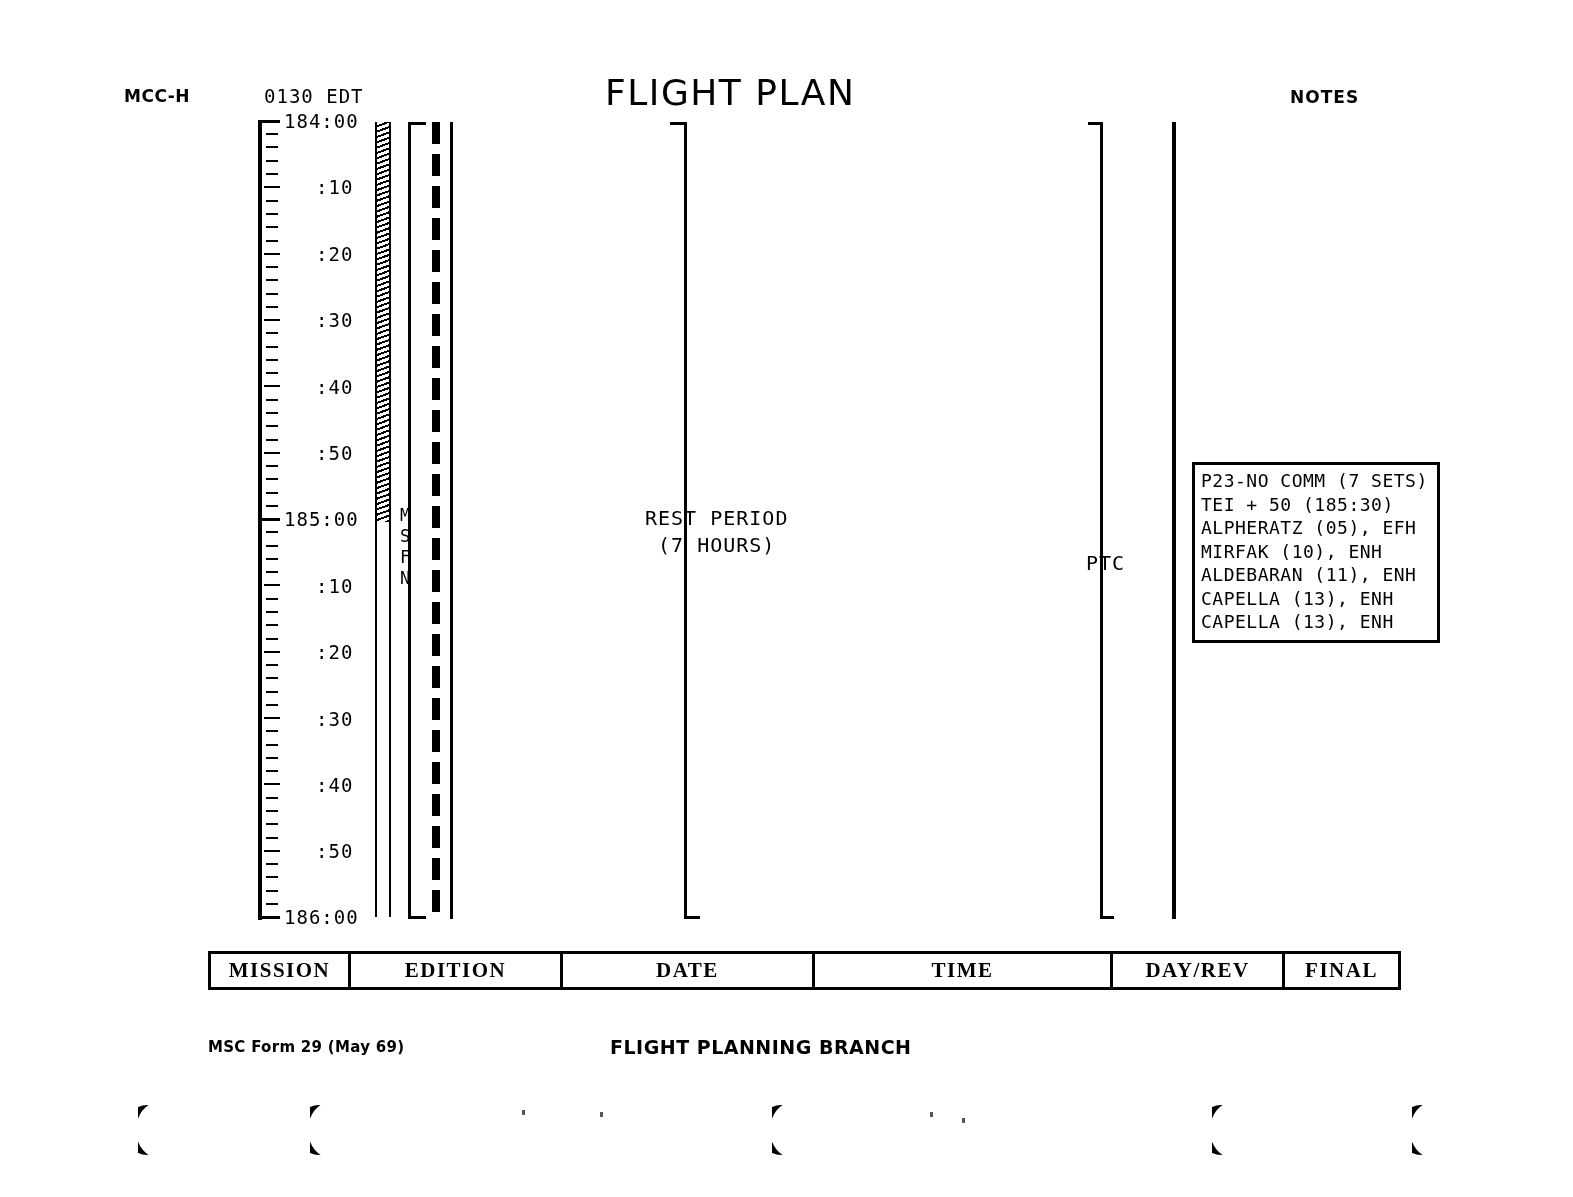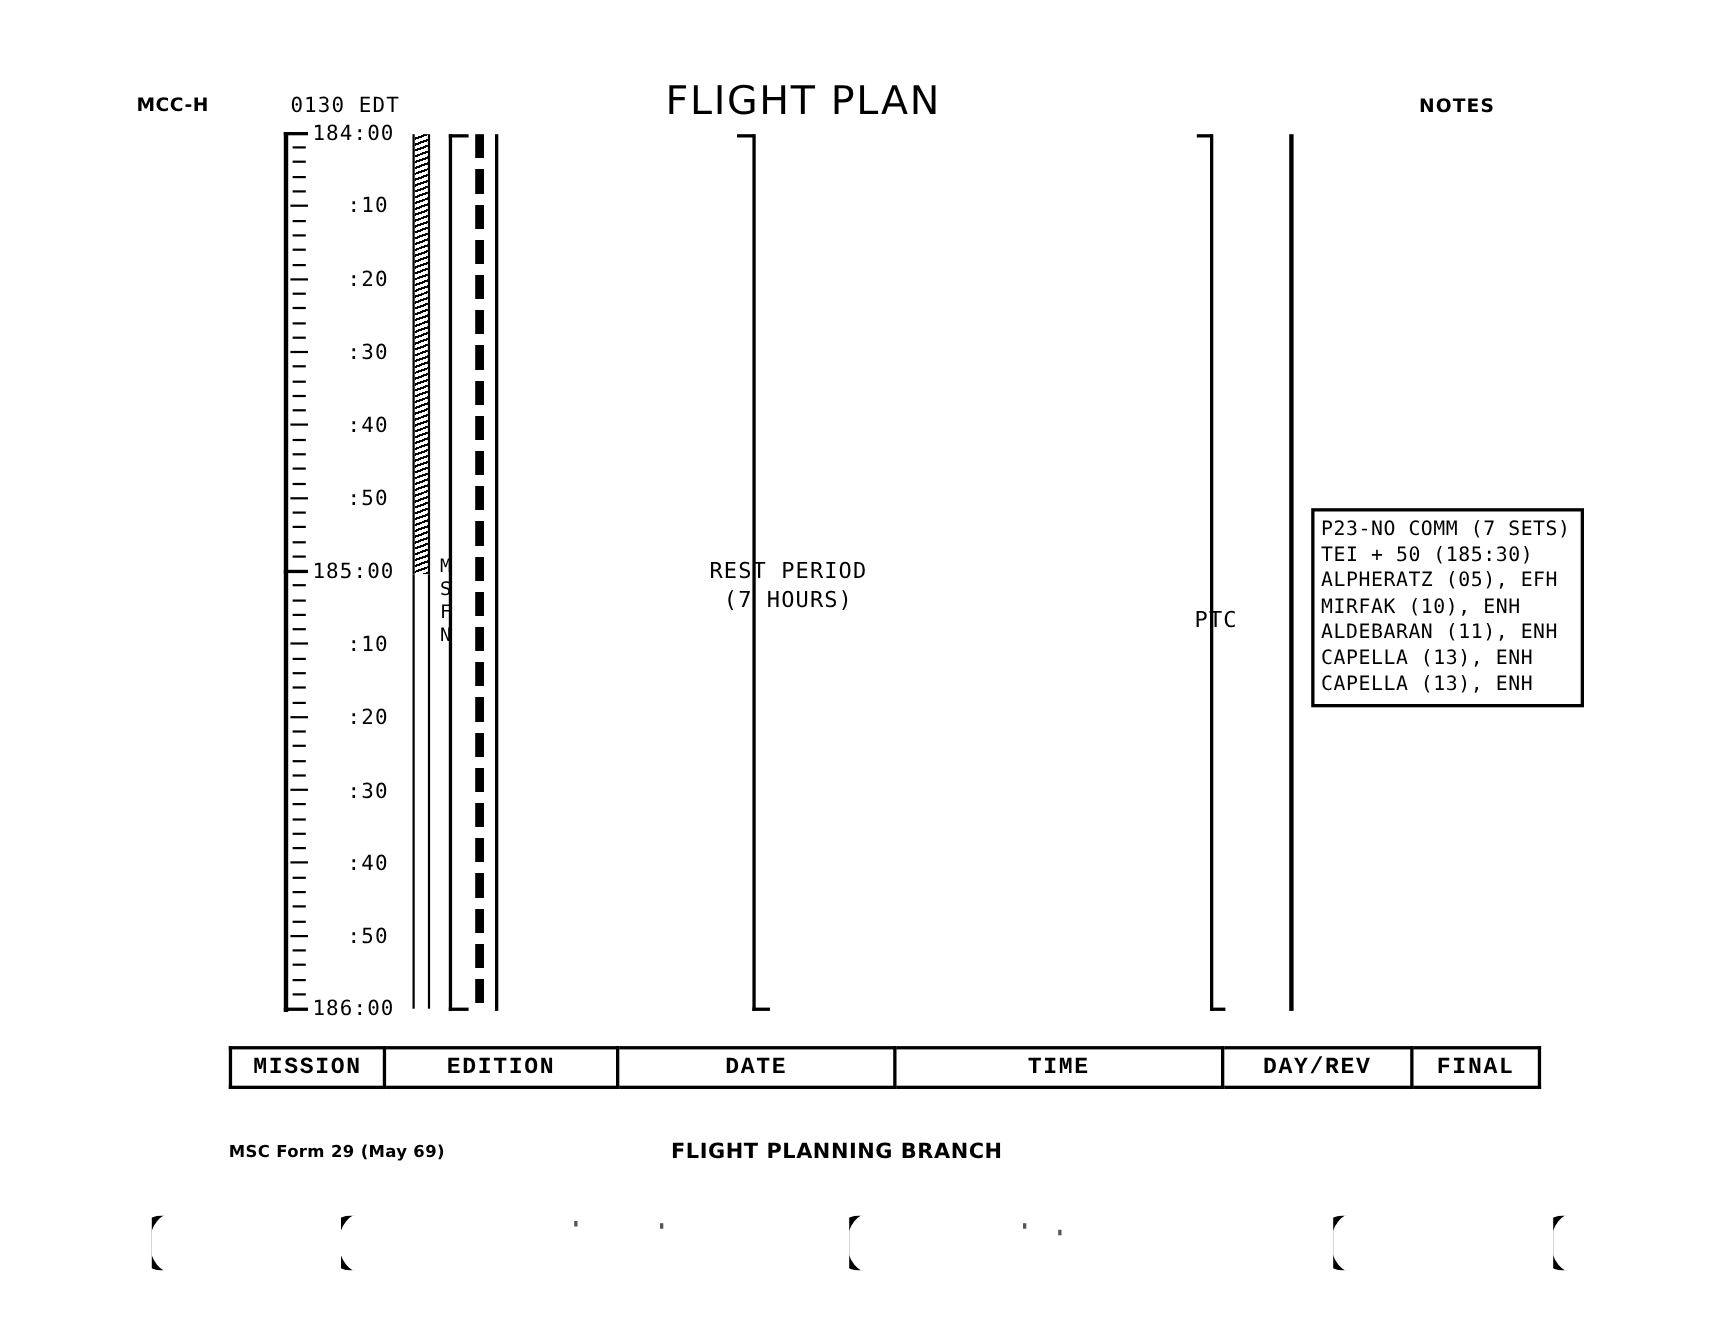--- a/index.html
+++ b/index.html
@@ -200,21 +200,21 @@
     border-collapse: collapse;
     table-layout: fixed;
   }
   #footer-table td {
     border: 3px solid #000;
     text-align: center;
     padding: 0;
     height: 33px;
   }
   #footer-table .hdr {
-    font-family: Liberation Mono, monospace;
+    font-family: Liberation Serif, serif;
     font-weight: bold;
     font-size: 21px;
     letter-spacing: 1.5px;
   }
   #footer-table .val {
     font-size: 19px;
     letter-spacing: 1px;
     height: 36px;
   }
   #msc-form {

